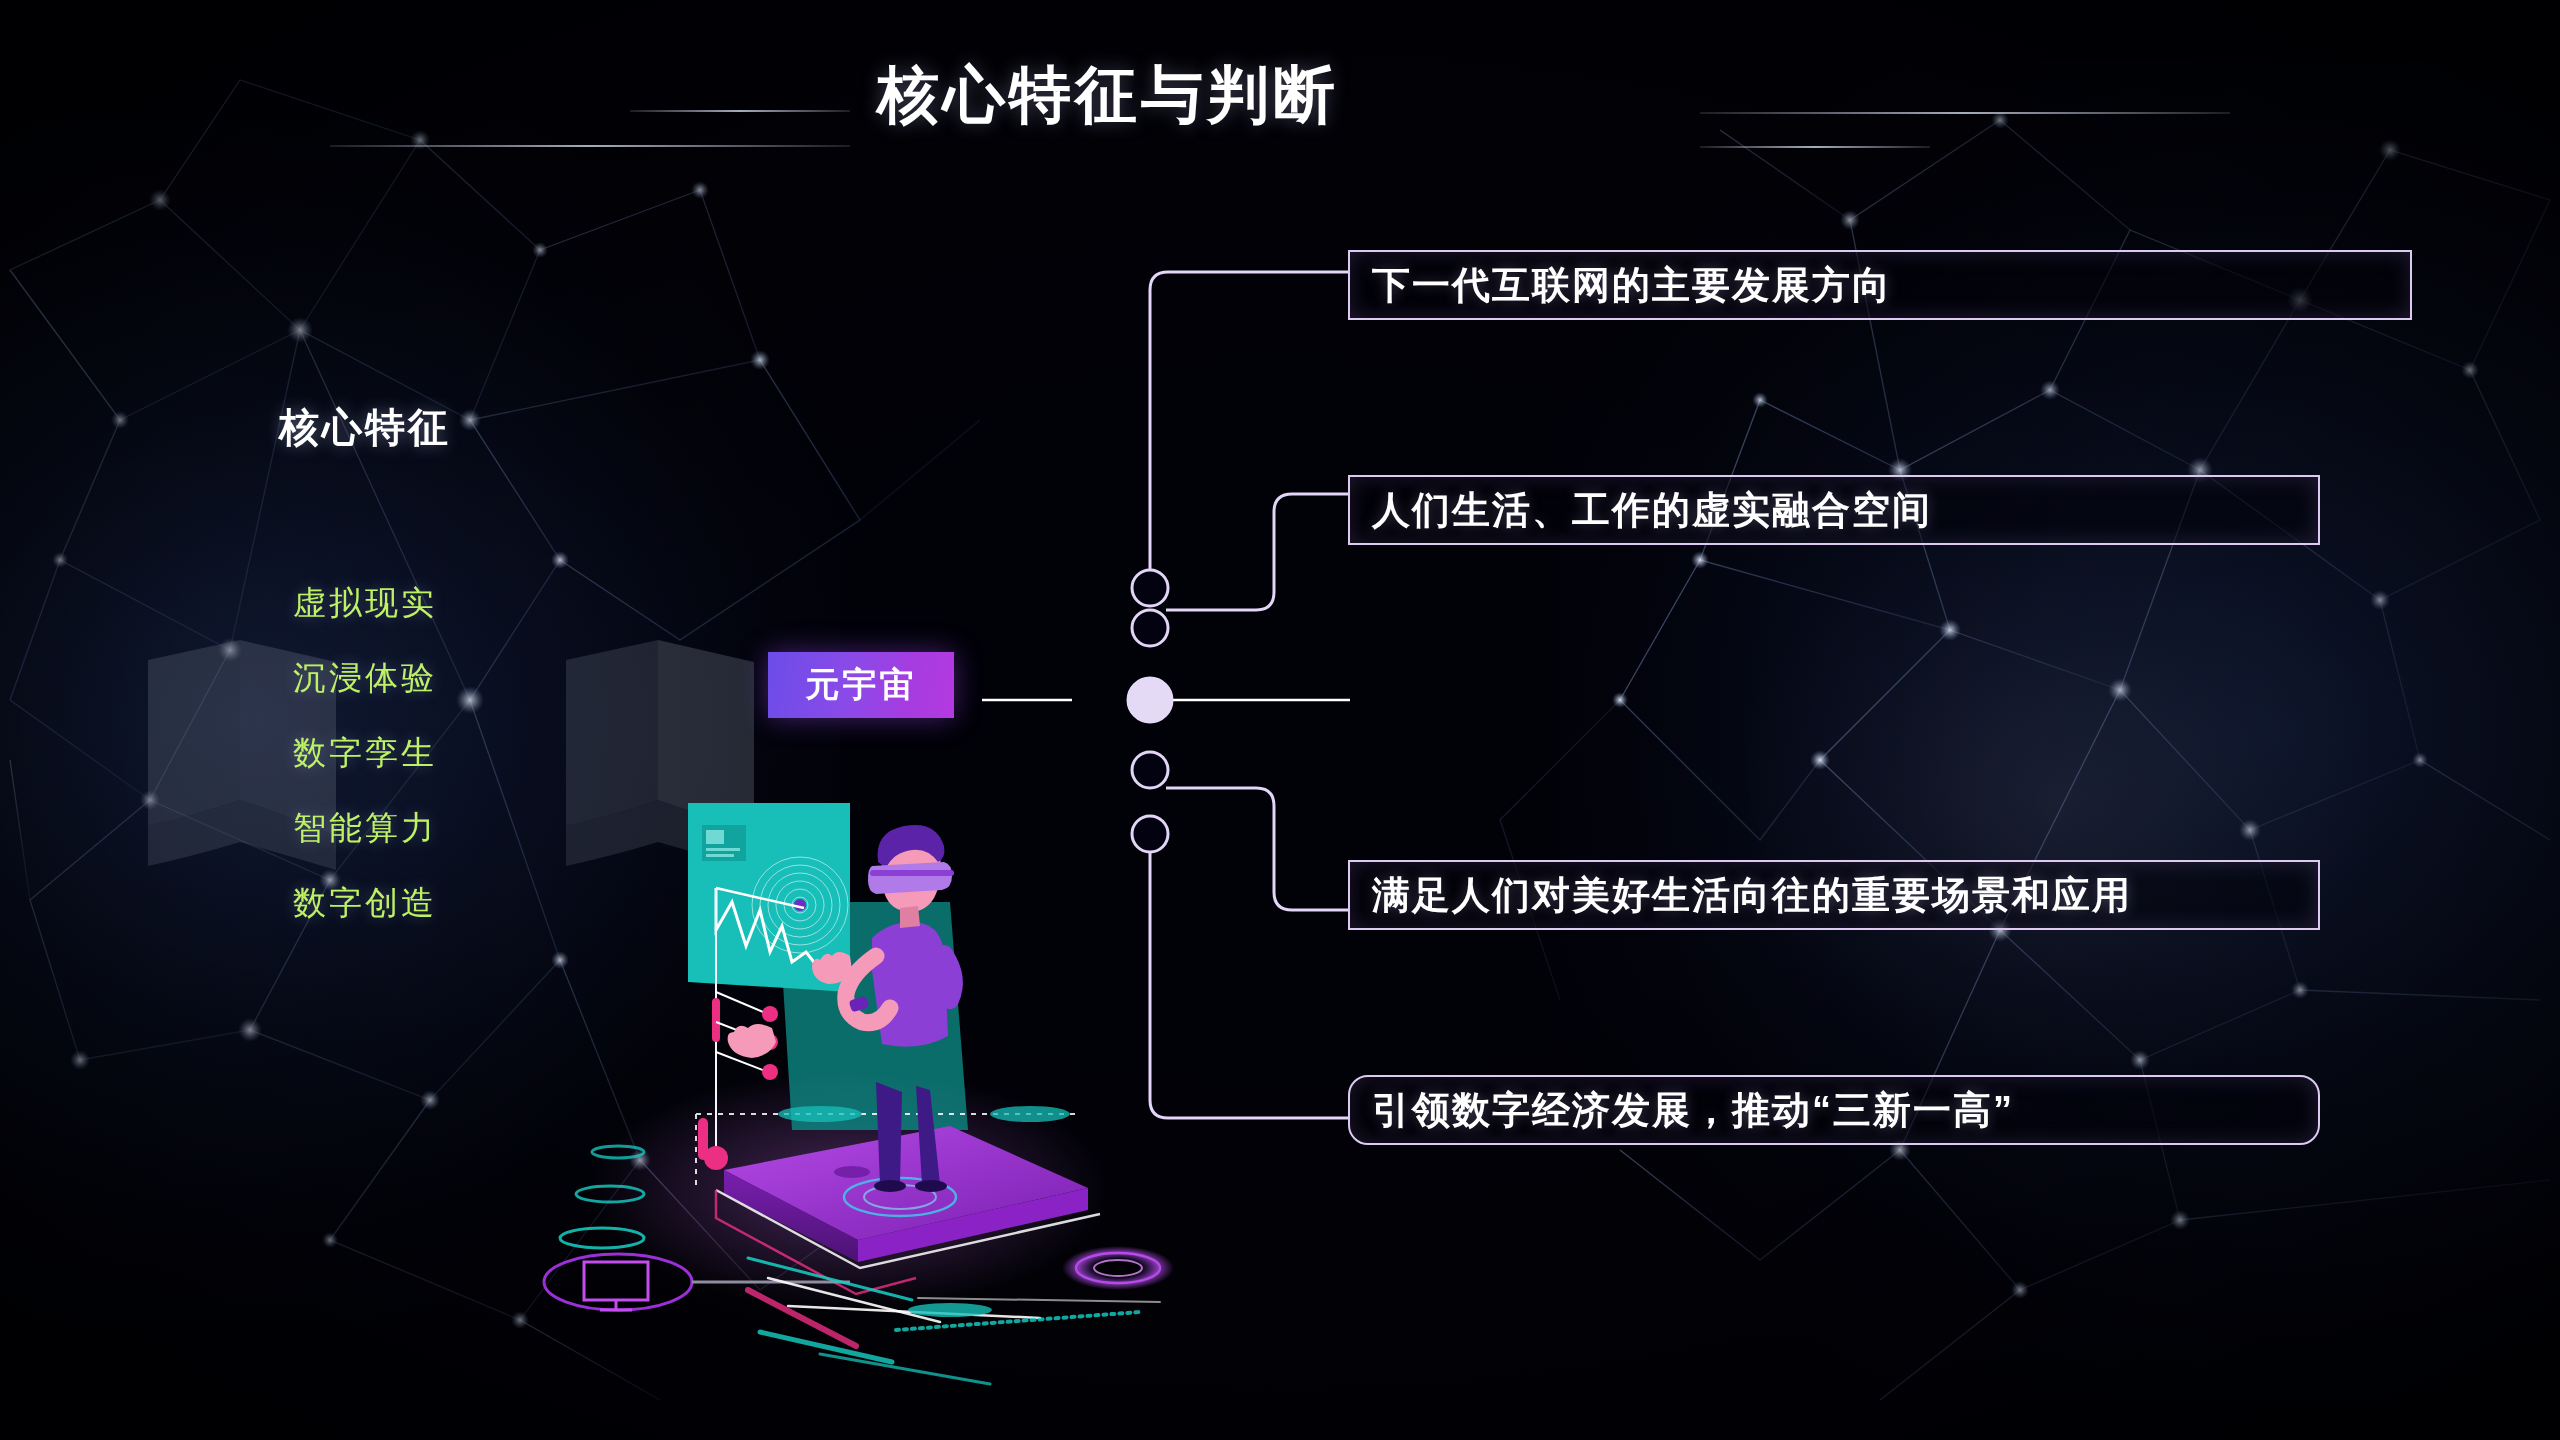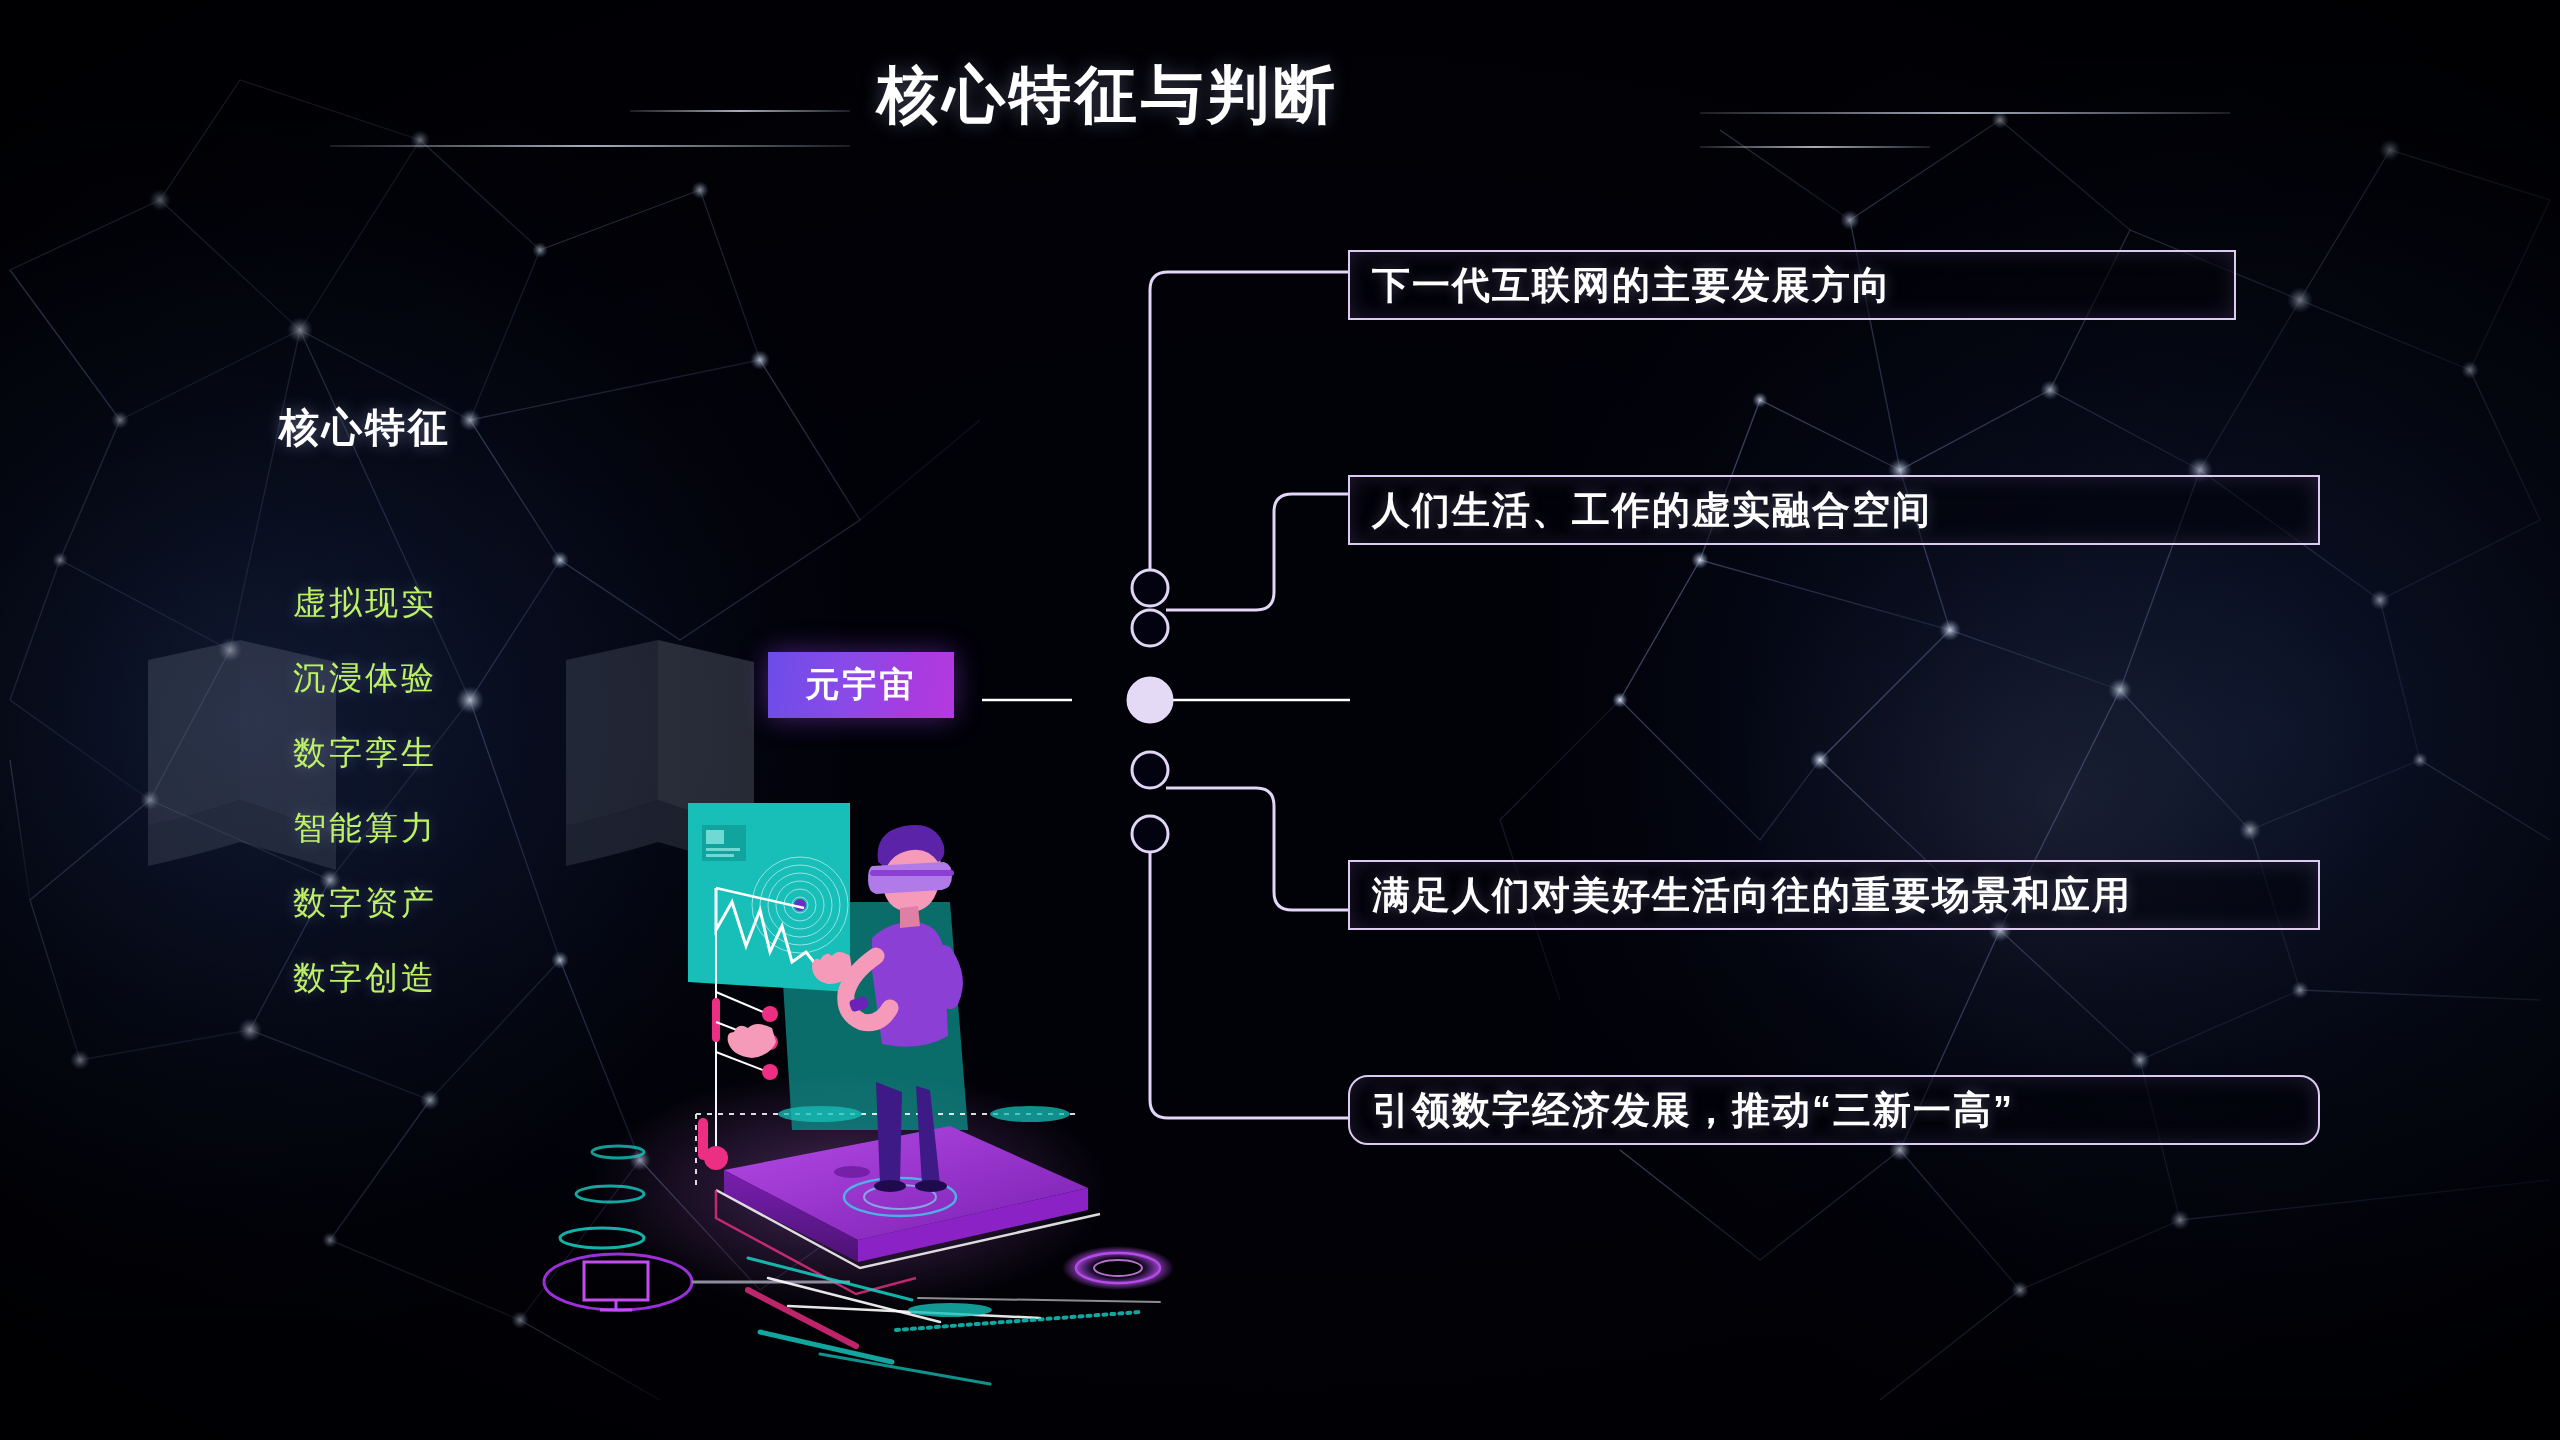--- a/index.html
+++ b/index.html
@@ -165,21 +165,21 @@
     display: flex;
     align-items: center;
     padding-left: 22px;
     color: #ffffff;
     font-size: 38px;
     font-weight: bold;
     letter-spacing: 2px;
     text-shadow: 0 0 14px rgba(200,190,240,0.35);
     box-shadow: 0 0 22px rgba(170,140,220,0.18) inset;
   }
-  .tb1 { left: 1348px; top: 250px;  width: 888px; height: 70px; }
+  .tb1 { left: 1348px; top: 250px;  width: 1064px; height: 70px; }
   .tb2 { left: 1348px; top: 475px;  width: 972px; height: 70px; }
   .tb3 { left: 1348px; top: 665px;  width: 972px; height: 70px; }
   .tb4 { left: 1348px; top: 860px;  width: 972px; height: 70px; }
   .tb5 { left: 1348px; top: 1075px; width: 972px; height: 70px; border-radius: 20px; }
 
   
   .illus {
     position: absolute;
     left: 520px;
     top: 770px;
@@ -315,21 +315,20 @@
     <div class="deco-line dl-right-bot"></div>
     <div class="page-title">核心特征与判断</div>
   </div>
 
   <div class="left-heading">核心特征</div>
   <div class="feature-list">
     <div class="feature-item">虚拟现实</div>
     <div class="feature-item">沉浸体验</div>
     <div class="feature-item">数字孪生</div>
     <div class="feature-item">智能算力</div>
-    <div class="feature-item">数字资产</div>
     <div class="feature-item">数字创造</div>
   </div>
 
   <svg class="illus" viewBox="0 0 680 630">
     <defs>
       <linearGradient id="platGrad" x1="0" y1="0" x2="1" y2="1">
         <stop offset="0%" stop-color="#b44ae6"></stop>
         <stop offset="100%" stop-color="#7a1fb0"></stop>
       </linearGradient>
       <linearGradient id="platSide" x1="0" y1="0" x2="0" y2="1">

